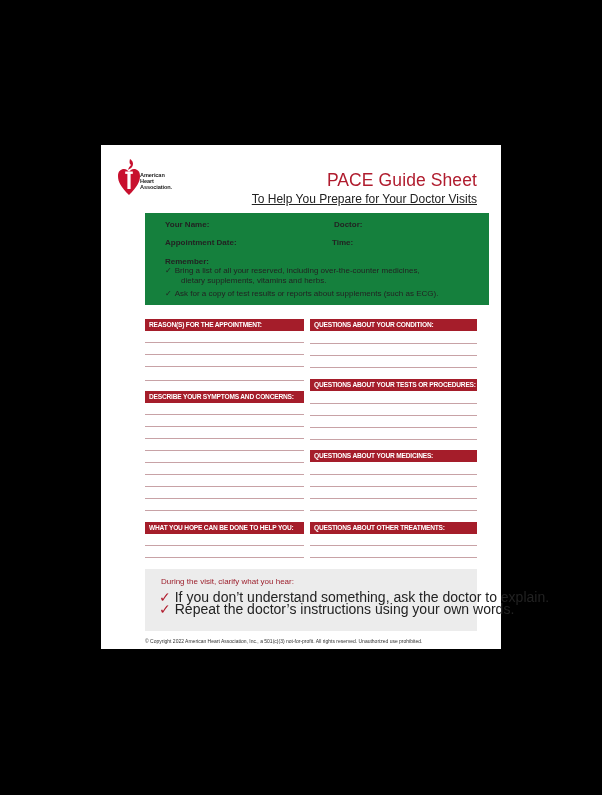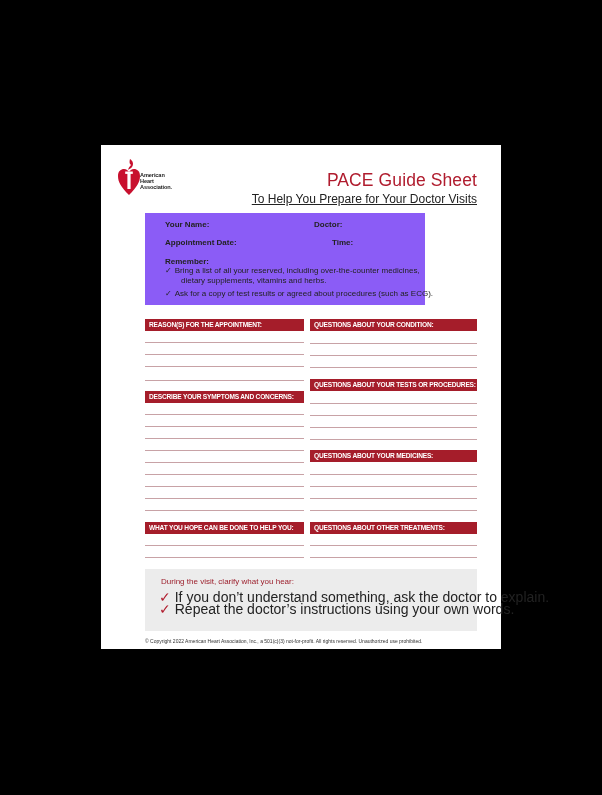--- a/index.html
+++ b/index.html
@@ -3,21 +3,21 @@
 <meta charset="utf-8">
 <style>
   html, body { margin:0; padding:0; }
   body { width:602px; height:795px; background:#000; position:relative; overflow:hidden; font-family:"DejaVu Sans", sans-serif; }
   .page { position:absolute; left:101px; top:145px; width:400px; height:504px; background:#fff; }
   .logo { position:absolute; left:16px; top:12px; width:80px; height:40px; }
   .logo svg { position:absolute; left:0; top:0; }
   .logo-text { position:absolute; left:23px; top:15px; font-family:"Liberation Sans", sans-serif; font-weight:bold; font-size:5.6px; line-height:6px; color:#222; letter-spacing:-0.1px; }
   .title { position:absolute; right:24px; top:25px; font-family:"Liberation Sans", sans-serif; font-size:17.5px; color:#b01c2e; letter-spacing:0.1px; white-space:nowrap; }
   .subtitle { position:absolute; right:24px; top:47px; font-family:"Liberation Sans", sans-serif; font-size:12px; color:#222; white-space:nowrap;text-decoration:underline; }
-  .info-box { position:absolute; left:44px; top:68px; width:280px; height:92px; background:#8b5cf6; }
+  .info-box { position:absolute; left:44px; top:68px; width:344px; height:92px; background:#15803d; }
   .lbl { position:absolute; font-family:"Liberation Sans", sans-serif; font-weight:bold; font-size:8px; color:#222; white-space:nowrap; }
   .txt { position:absolute; font-family:"Liberation Sans", sans-serif; font-size:8px; color:#222; white-space:nowrap; line-height:10px; }
   .check { color:#222; margin-right:3px; }
   .sec-head { position:absolute; height:12px; background:#a51d2a; color:#fff; font-family:"Liberation Sans", sans-serif; font-weight:bold; font-size:6.6px; line-height:12px; padding-left:4px; box-sizing:border-box; white-space:nowrap; letter-spacing:-0.2px; }
   .rule { position:absolute; height:1px; background:#c8a2a6; }
   .clarify-box { position:absolute; left:44px; top:424px; width:332px; height:62px; background:#ececec; }
   .clar-head { position:absolute; left:16px; top:8px; font-family:"Liberation Sans", sans-serif; font-weight:normal; font-size:8px; color:#9c1f2c; white-space:nowrap; }
   .clar-item { position:absolute; left:14px; font-family:"Liberation Sans", sans-serif; font-size:14px; color:#222; white-space:nowrap; }
   .clar-item .ck { color:#b01c2e; margin-right:4px; }
   .copyright { position:absolute; left:44px; top:493px; font-family:"Liberation Sans", sans-serif; font-size:5px; color:#333; white-space:nowrap; }
@@ -39,30 +39,30 @@
       <div>Heart</div>
       <div>Association.</div>
     </div>
   </div>
 
   <div class="title">PACE Guide Sheet</div>
   <div class="subtitle">To Help You Prepare for Your Doctor Visits</div>
 
   <div class="info-box">
     <div class="lbl" style="left:20px; top:7px;">Your Name:</div>
-    <div class="lbl" style="left:169px; top:7px;">Doctor:</div>
+    <div class="lbl" style="left:189px; top:7px;">Doctor:</div>
     <div class="lbl" style="left:20px; top:25px;">Appointment Date:</div>
     <div class="lbl" style="left:187px; top:25px;">Time:</div>
     <div class="lbl" style="left:20px; top:44px;">Remember:</div>
     <div class="txt" style="left:20px; top:53px;">
       <span class="check">✓</span><span>Bring a list of all your reserved, including over-the-counter medicines,</span>
     </div>
     <div class="txt" style="left:36px; top:63px;">dietary supplements, vitamins and herbs.</div>
     <div class="txt" style="left:20px; top:76px;">
-      <span class="check">✓</span><span>Ask for a copy of test results or agreed about procedures (such as ECG).</span>
+      <span class="check">✓</span><span>Ask for a copy of test results or reports about supplements (such as ECG).</span>
     </div>
   </div>
 
   <div class="sec-head" style="left:44px; top:174px; width:159px;">REASON(S) FOR THE APPOINTMENT:</div>
   <div class="rule" style="left:44px; top:197px; width:159px;"></div>
   <div class="rule" style="left:44px; top:209px; width:159px;"></div>
   <div class="rule" style="left:44px; top:221px; width:159px;"></div>
   <div class="rule" style="left:44px; top:235px; width:159px;"></div>
 
   <div class="sec-head" style="left:44px; top:246px; width:159px;">DESCRIBE YOUR SYMPTOMS AND CONCERNS:</div>

